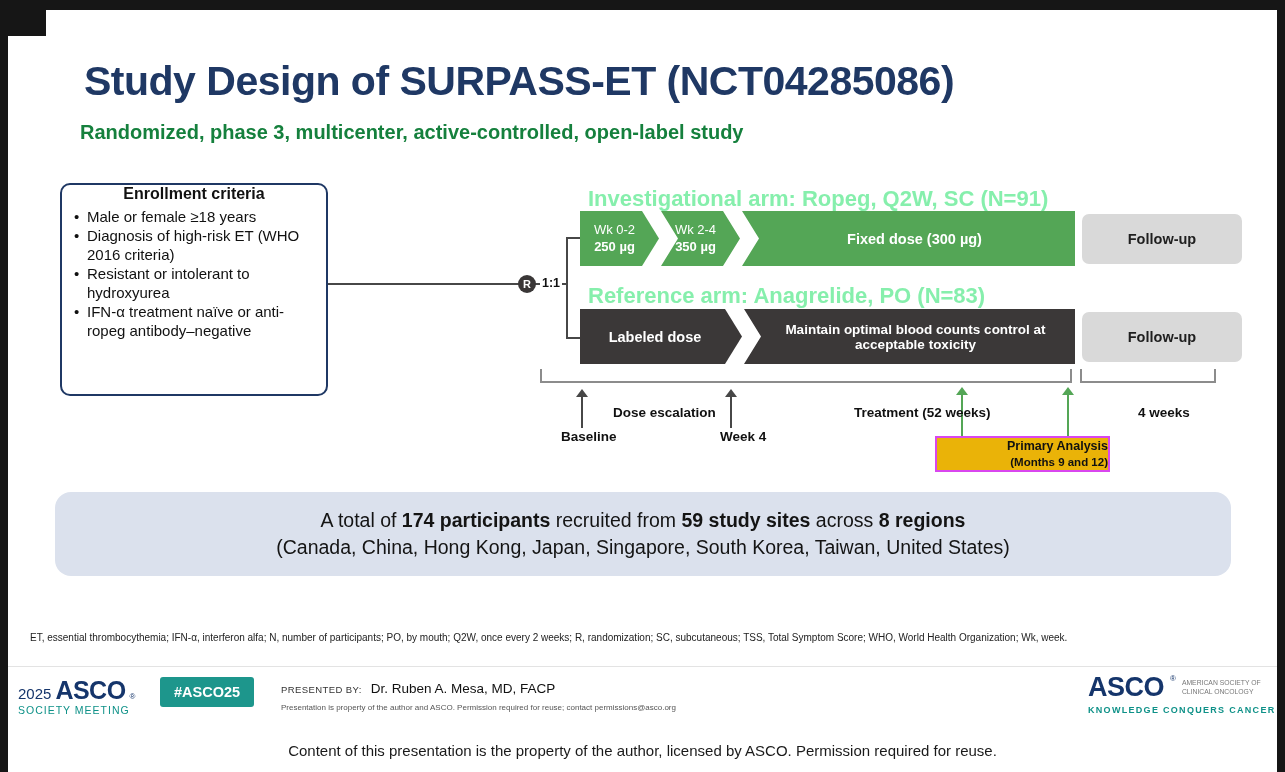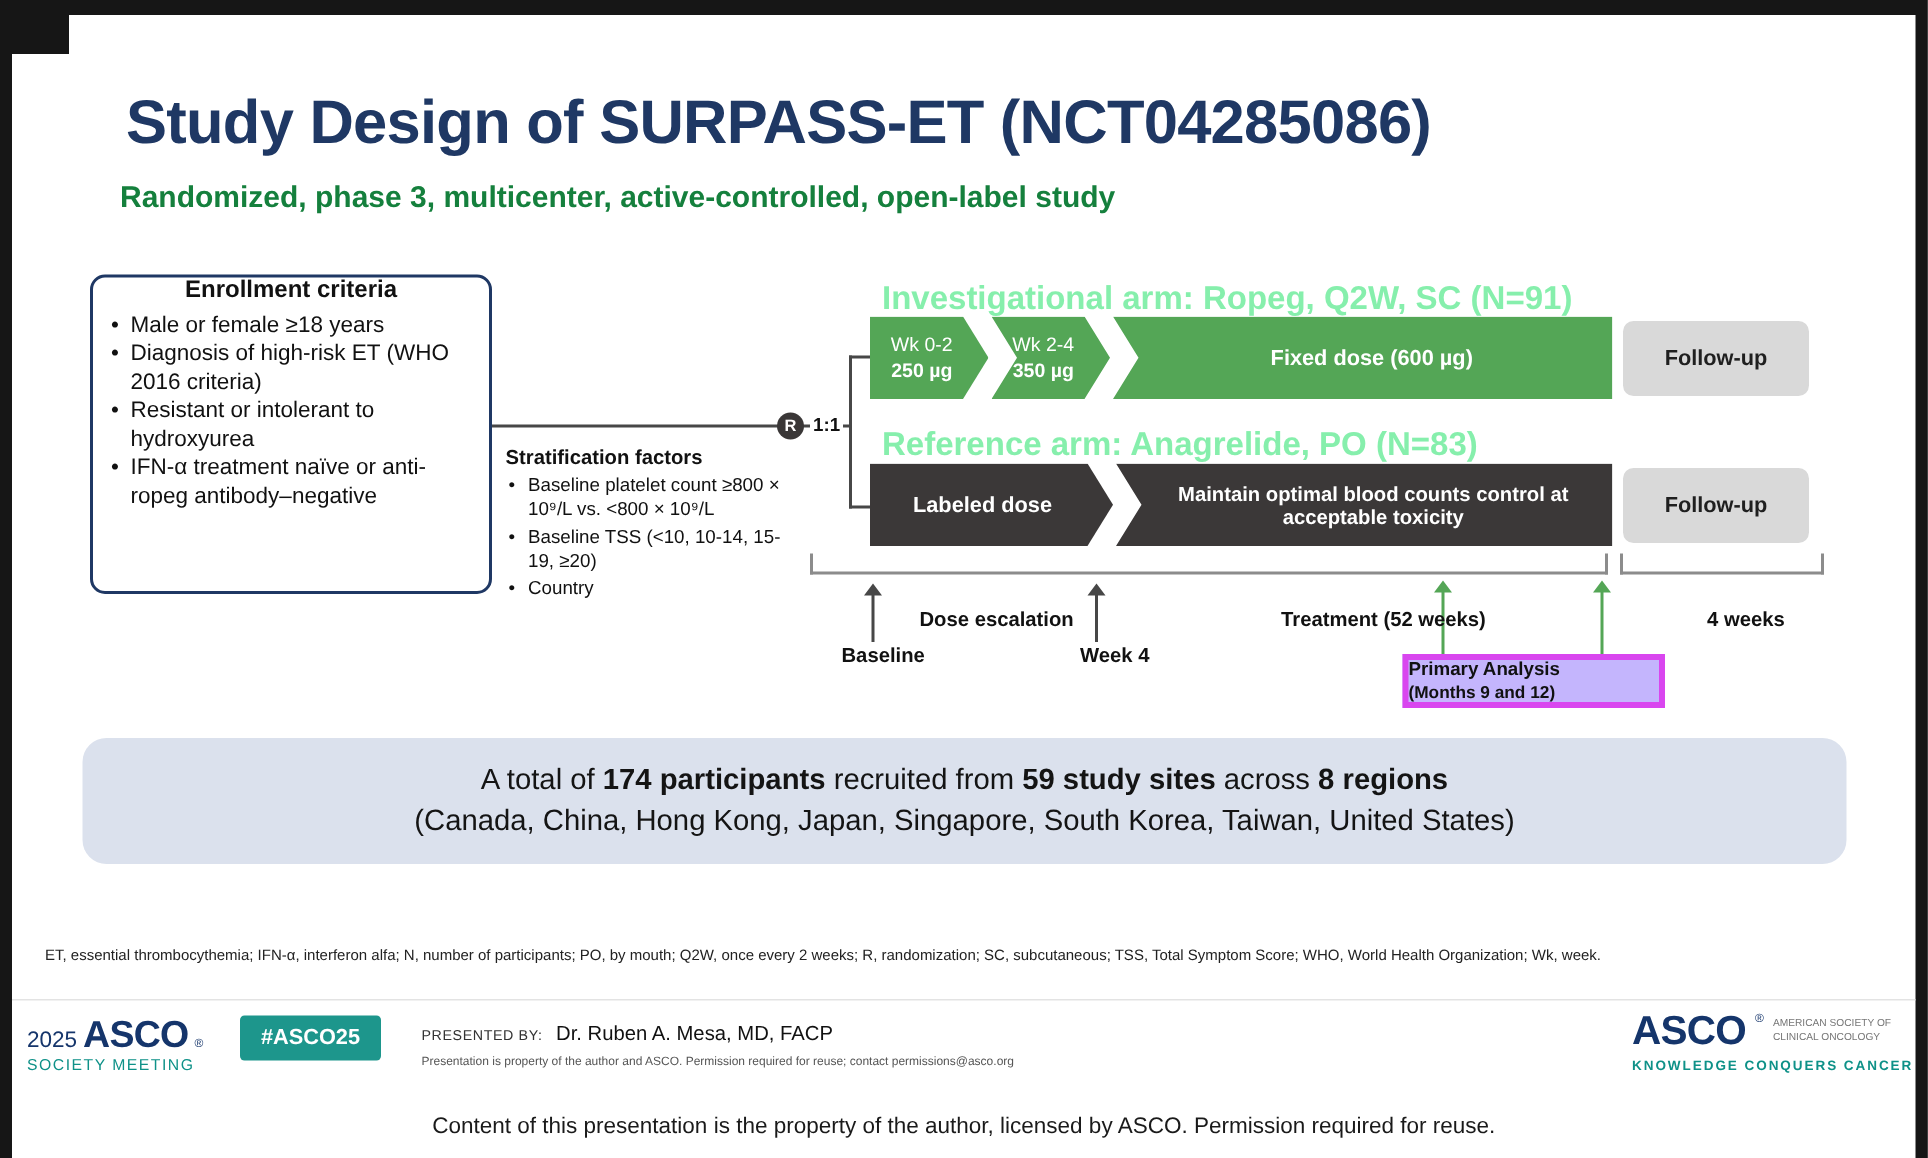--- a/index.html
+++ b/index.html
@@ -33,31 +33,31 @@
   .chev { position:absolute; display:flex; align-items:center; justify-content:center; color:#fff; z-index:2; }
   .chev.green { background:#54a656; }
   .chev.dark { background:#3b3838; }
   .cp-first { clip-path: polygon(0 0, calc(100% - 17px) 0, 100% 50%, calc(100% - 17px) 100%, 0 100%); }
   .cp-mid   { clip-path: polygon(0 0, calc(100% - 17px) 0, 100% 50%, calc(100% - 17px) 100%, 0 100%, 17px 50%); }
   .cp-last  { clip-path: polygon(0 0, 100% 0, 100% 100%, 0 100%, 17px 50%); }
   .stack { display:flex; flex-direction:column; align-items:center; line-height:1.3; font-size:13px; padding-right:10px; }
   .stack .b2 { font-weight:700; }
   .chev-label { font-weight:700; font-size:14.5px; text-align:center; }
 
-  .followup { position:absolute; width:124px; height:50px; background:#d9d9d9; border-radius:7px; display:flex; align-items:center; justify-content:center; font-size:14.5px; font-weight:700; color:#1f1f1f; z-index:2; }
+  .followup { position:absolute; width:160px; height:50px; background:#d9d9d9; border-radius:7px; display:flex; align-items:center; justify-content:center; font-size:14.5px; font-weight:700; color:#1f1f1f; z-index:2; }
 
   .bracket { position:absolute; background:#8c8c8c; z-index:1; }
   .gline { position:absolute; background:#54a656; z-index:1; }
   .head-up { position:absolute; width:0; height:0; border-left:6px solid transparent; border-right:6px solid transparent; z-index:1; }
   .head-dark { border-bottom:8px solid #474747; }
   .head-green { border-bottom:8px solid #54a656; }
 
   .tl-label { position:absolute; font-size:13.5px; font-weight:700; color:#111; z-index:2;padding-left:16px; }
 
-  .pa-box { position:absolute; left:935px; top:436px; width:175px; height:36px; border:4px solid #d946ef; background:#c4b5fd; display:flex; flex-direction:column; align-items:flex-start; justify-content:center; line-height:1.25; z-index:2; }
+  .pa-box { position:absolute; left:935px; top:436px; width:175px; height:36px; border:2px solid #d946ef; background:#eab308; display:flex; flex-direction:column; align-items:flex-end; justify-content:center; line-height:1.25; z-index:2; }
   .pa-box .l1 { font-size:12.5px; font-weight:700; }
   .pa-box .l2 { font-size:11.5px; font-weight:700; }
 
   .summary { position:absolute; left:55px; top:492px; width:1176px; height:84px; background:#dbe1ed; border-radius:16px; display:flex; flex-direction:column; align-items:center; justify-content:center; gap:4px; z-index:2; color:#141414; }
   .summary .row1, .summary .row2 { font-size:19.5px; }
   .summary .b { font-weight:700; }
 
   .footnote { position:absolute; left:30px; top:632px; width:1230px; font-size:10px; color:#222; z-index:2; }
   .divider { position:absolute; left:8px; top:666px; width:1269px; height:1px; background:#e3e3e3; z-index:2; }
 
@@ -96,28 +96,20 @@
   <div class="enroll-box">
     <div class="enroll-title">Enrollment criteria</div>
     <ul class="blist">
       <li>Male or female ≥18 years</li>
       <li>Diagnosis of high-risk ET (WHO 2016 criteria)</li>
       <li>Resistant or intolerant to hydroxyurea</li>
       <li>IFN-α treatment naïve or anti-ropeg antibody–negative</li>
     </ul>
   </div>
 
-  <div class="strat">
-    <div class="strat-title">Stratification factors</div>
-    <ul class="blist">
-      <li>Baseline platelet count ≥800 × 10⁹/L vs. &lt;800 × 10⁹/L</li>
-      <li>Baseline TSS (&lt;10, 10-14, 15-19, ≥20)</li>
-      <li>Country</li>
-    </ul>
-  </div>
 
   <div class="line" style="left:328px;top:283px;width:240px;height:2px;"></div>
   <div class="line" style="left:566px;top:237px;width:2px;height:102px;"></div>
   <div class="line" style="left:566px;top:237px;width:16px;height:2px;"></div>
   <div class="line" style="left:566px;top:337px;width:16px;height:2px;"></div>
   <div class="rand-circle">R</div>
   <div class="rand-ratio">1:1</div>
 
   <div class="arm-header" style="left:588px;top:186px;">Investigational arm: Ropeg, Q2W, SC (N=91)</div>
   <div class="chev green cp-first" style="left:580px;top:211px;width:79px;height:55px;">
@@ -126,21 +118,21 @@
       <span class="b2">250 µg</span>
     </div>
   </div>
   <div class="chev green cp-mid" style="left:661px;top:211px;width:79px;height:55px;">
     <div class="stack">
       <span>Wk 2-4</span>
       <span class="b2">350 µg</span>
     </div>
   </div>
   <div class="chev green cp-last" style="left:742px;top:211px;width:333px;height:55px;">
-    <span class="chev-label" style="padding-left:12px;">Fixed dose (600 µg)</span>
+    <span class="chev-label" style="padding-left:12px;">Fixed dose (300 µg)</span>
   </div>
   <div class="followup" style="left:1082px;top:214px;">Follow-up</div>
 
   <div class="arm-header" style="left:588px;top:283px;">Reference arm: Anagrelide, PO (N=83)</div>
   <div class="chev dark cp-first" style="left:580px;top:309px;width:162px;height:55px;">
     <span class="chev-label" style="padding-right:12px;">Labeled dose</span>
   </div>
   <div class="chev dark cp-last" style="left:744px;top:309px;width:331px;height:55px;">
     <span class="chev-label" style="width:270px;font-size:13.5px;margin-left:12px;">Maintain optimal blood counts control at acceptable toxicity</span>
   </div>

